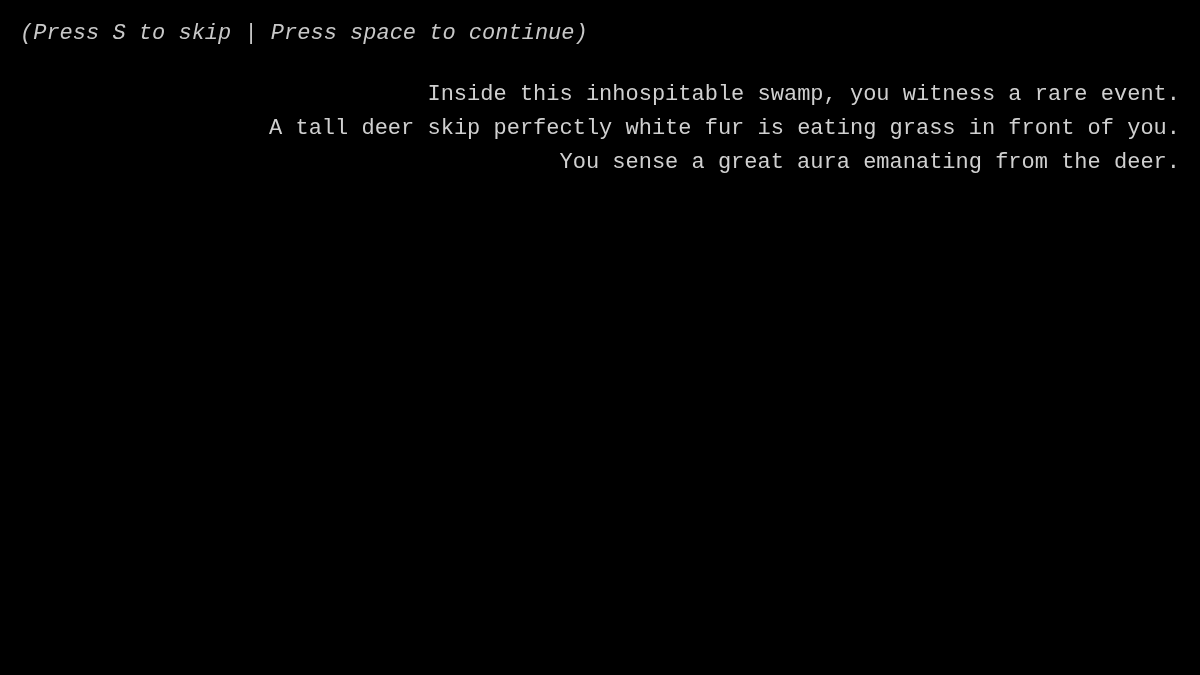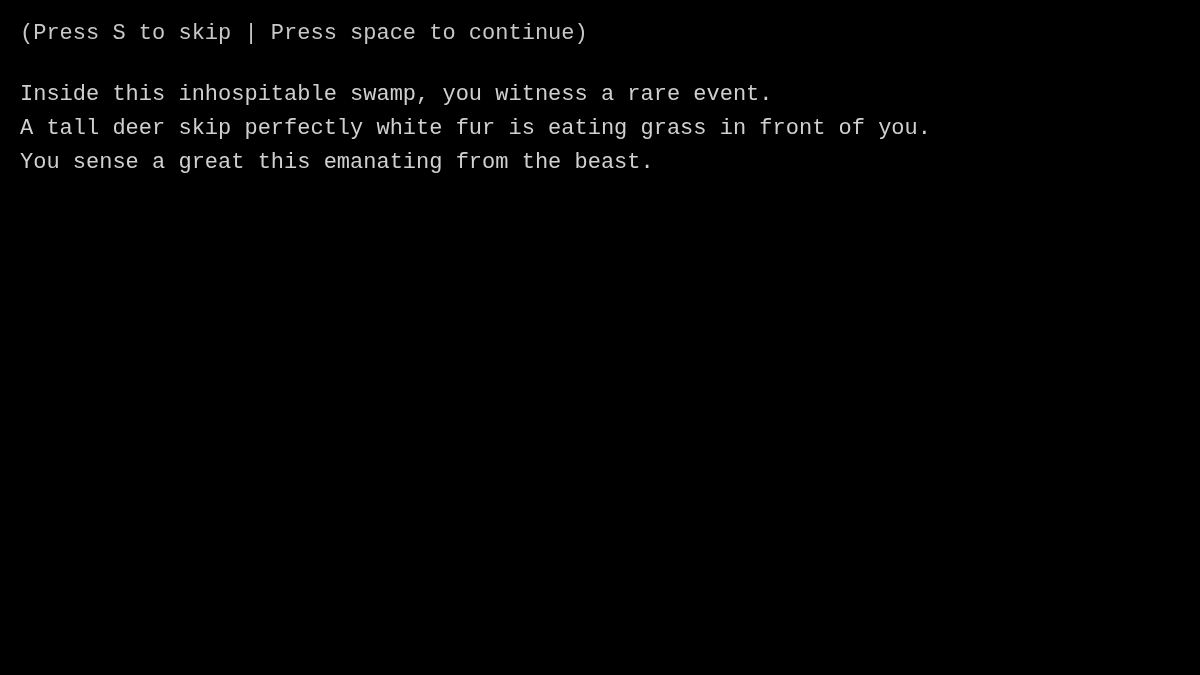--- a/index.html
+++ b/index.html
@@ -20,36 +20,38 @@
       font-size: 22px;
       color: #d8d8d8;
       padding: 18px 20px;
       line-height: 1.45;
     }
 
     .hint-line {
       color: #c8c8c8;
       margin-bottom: 28px;
       font-size: 22px;
+      font-style: italic;
     }
 
     .narrative-block {
       color: #d0d0d0;
       font-size: 22px;
       line-height: 1.55;
     }
 
     .narrative-line {
       display: block;
+      text-align: right;
     }
   </style>
 </head>
 <body>
 
 <div class="hint-line">
   <span>(Press S to skip | Press space to continue)</span>
 </div>
 
 <div class="narrative-block">
   <span class="narrative-line">Inside this inhospitable swamp, you witness a rare event.</span>
   <span class="narrative-line">A tall deer skip perfectly white fur is eating grass in front of you.</span>
-  <span class="narrative-line">You sense a great this emanating from the beast.</span>
+  <span class="narrative-line">You sense a great aura emanating from the deer.</span>
 </div>
 
 </body></html>

